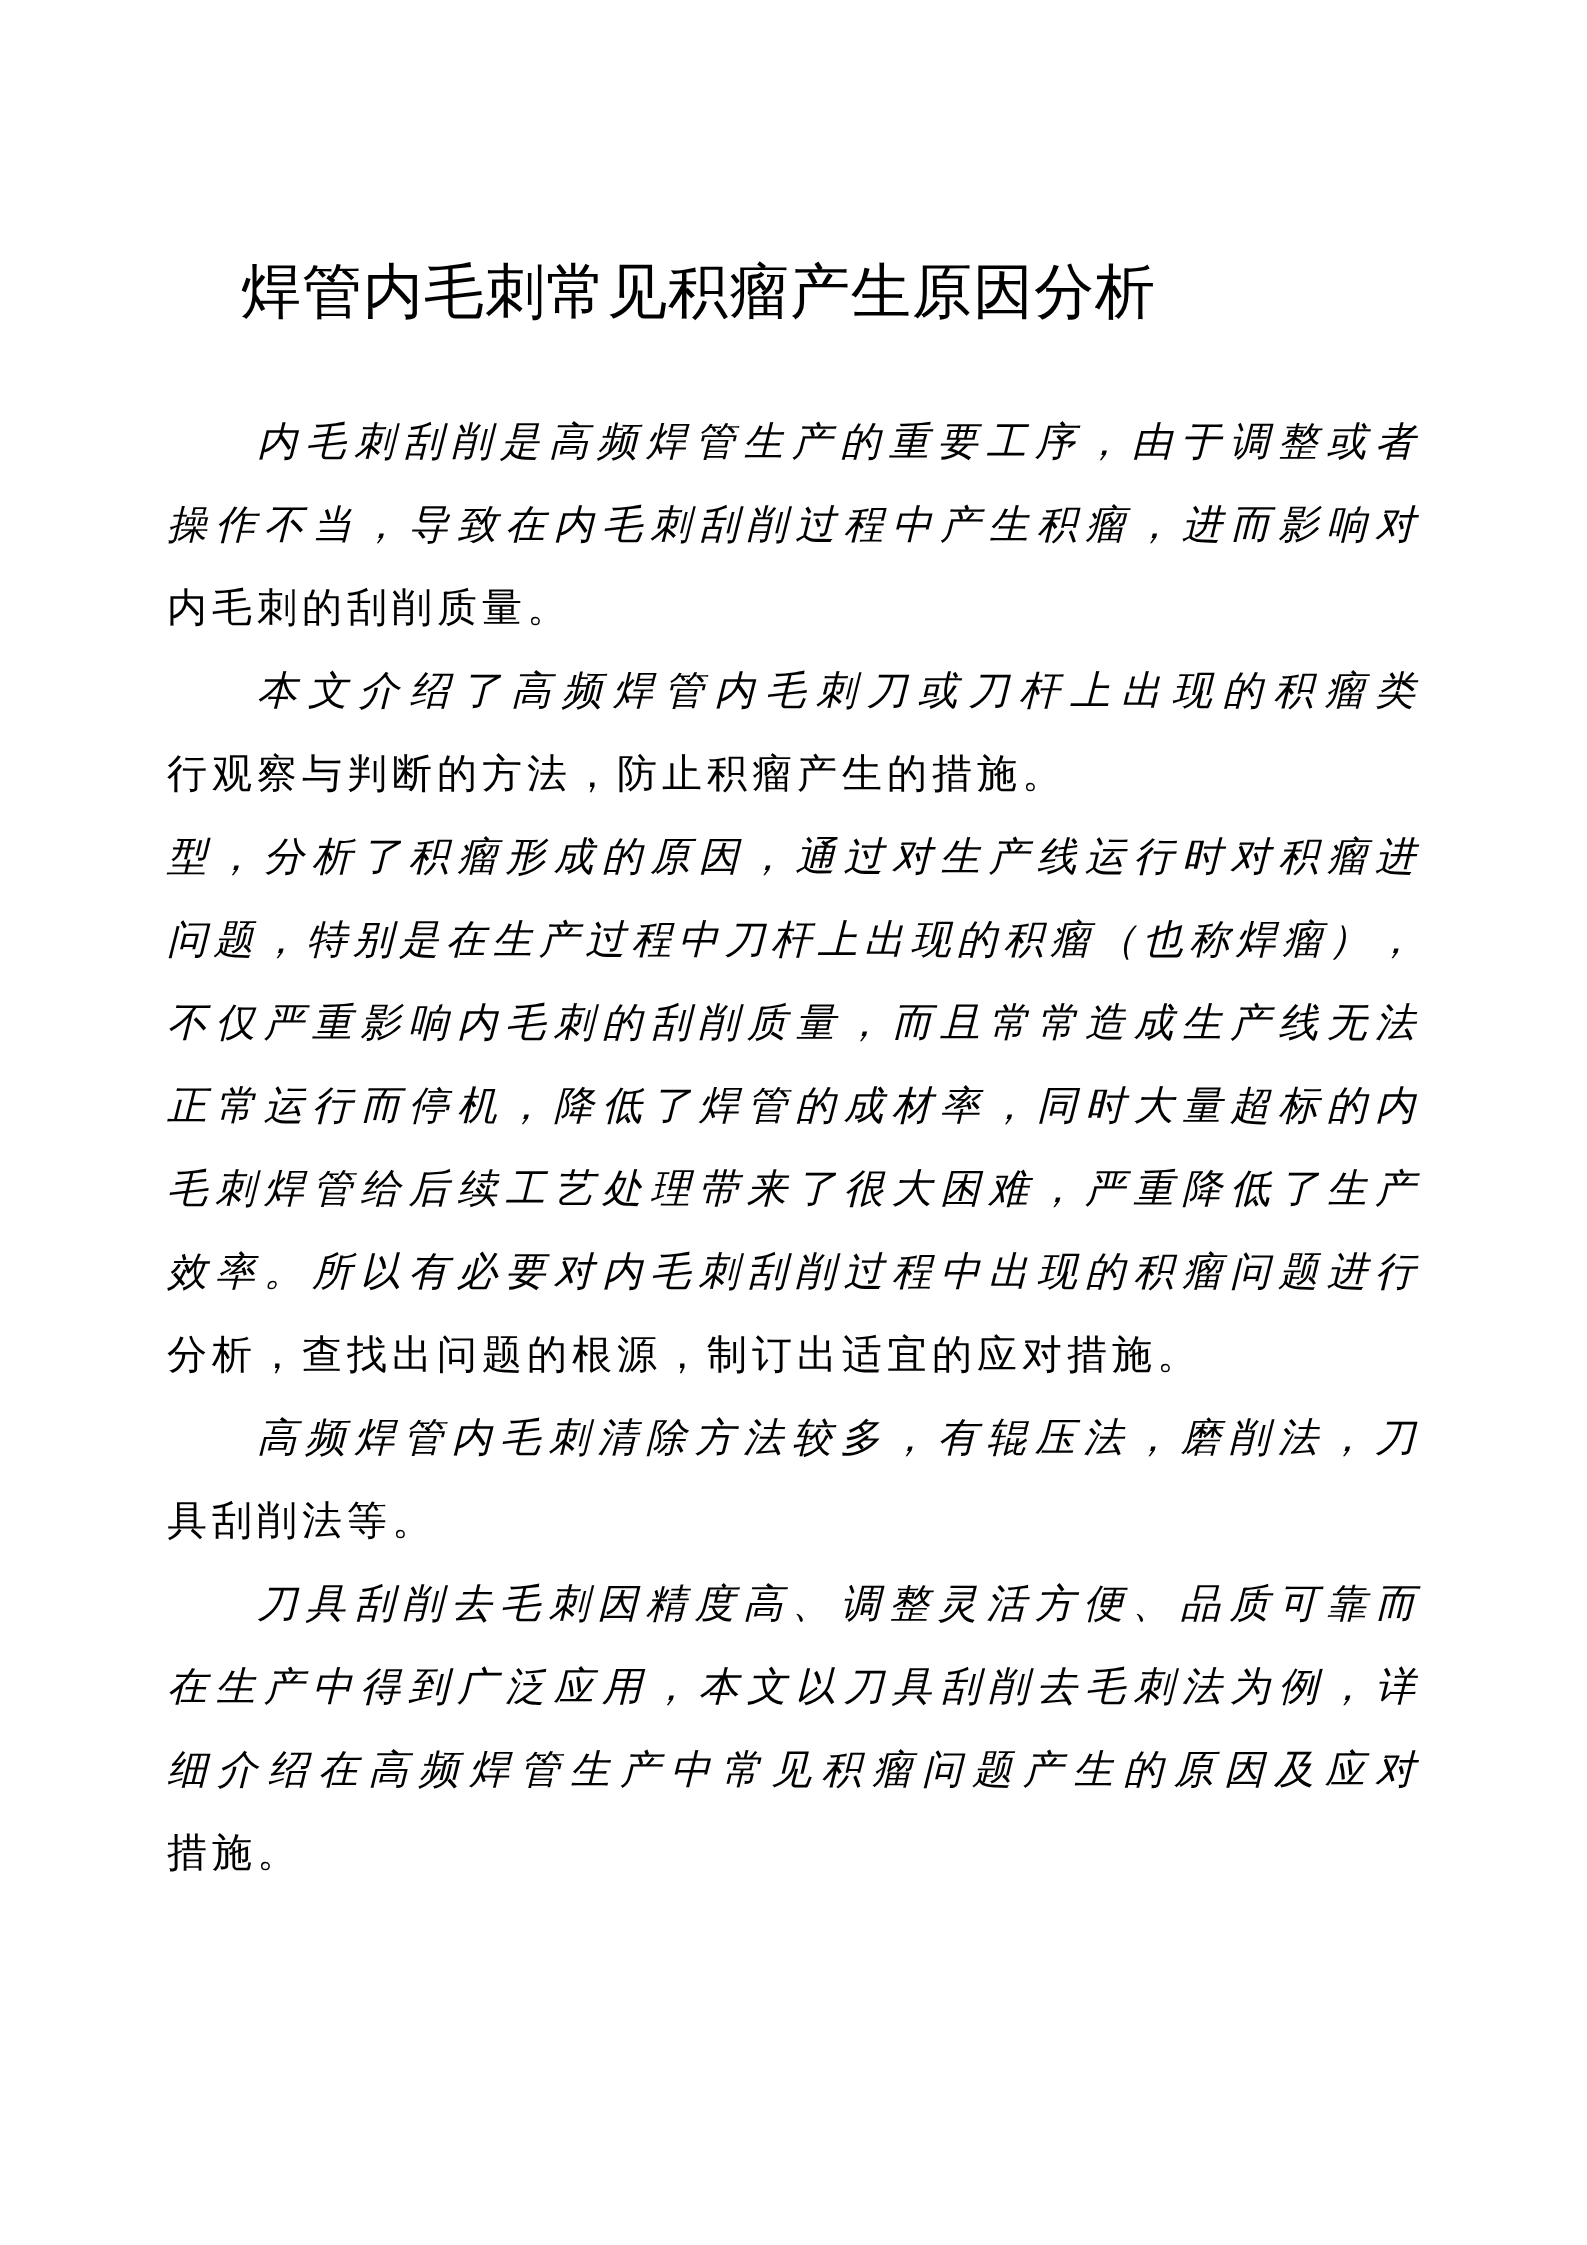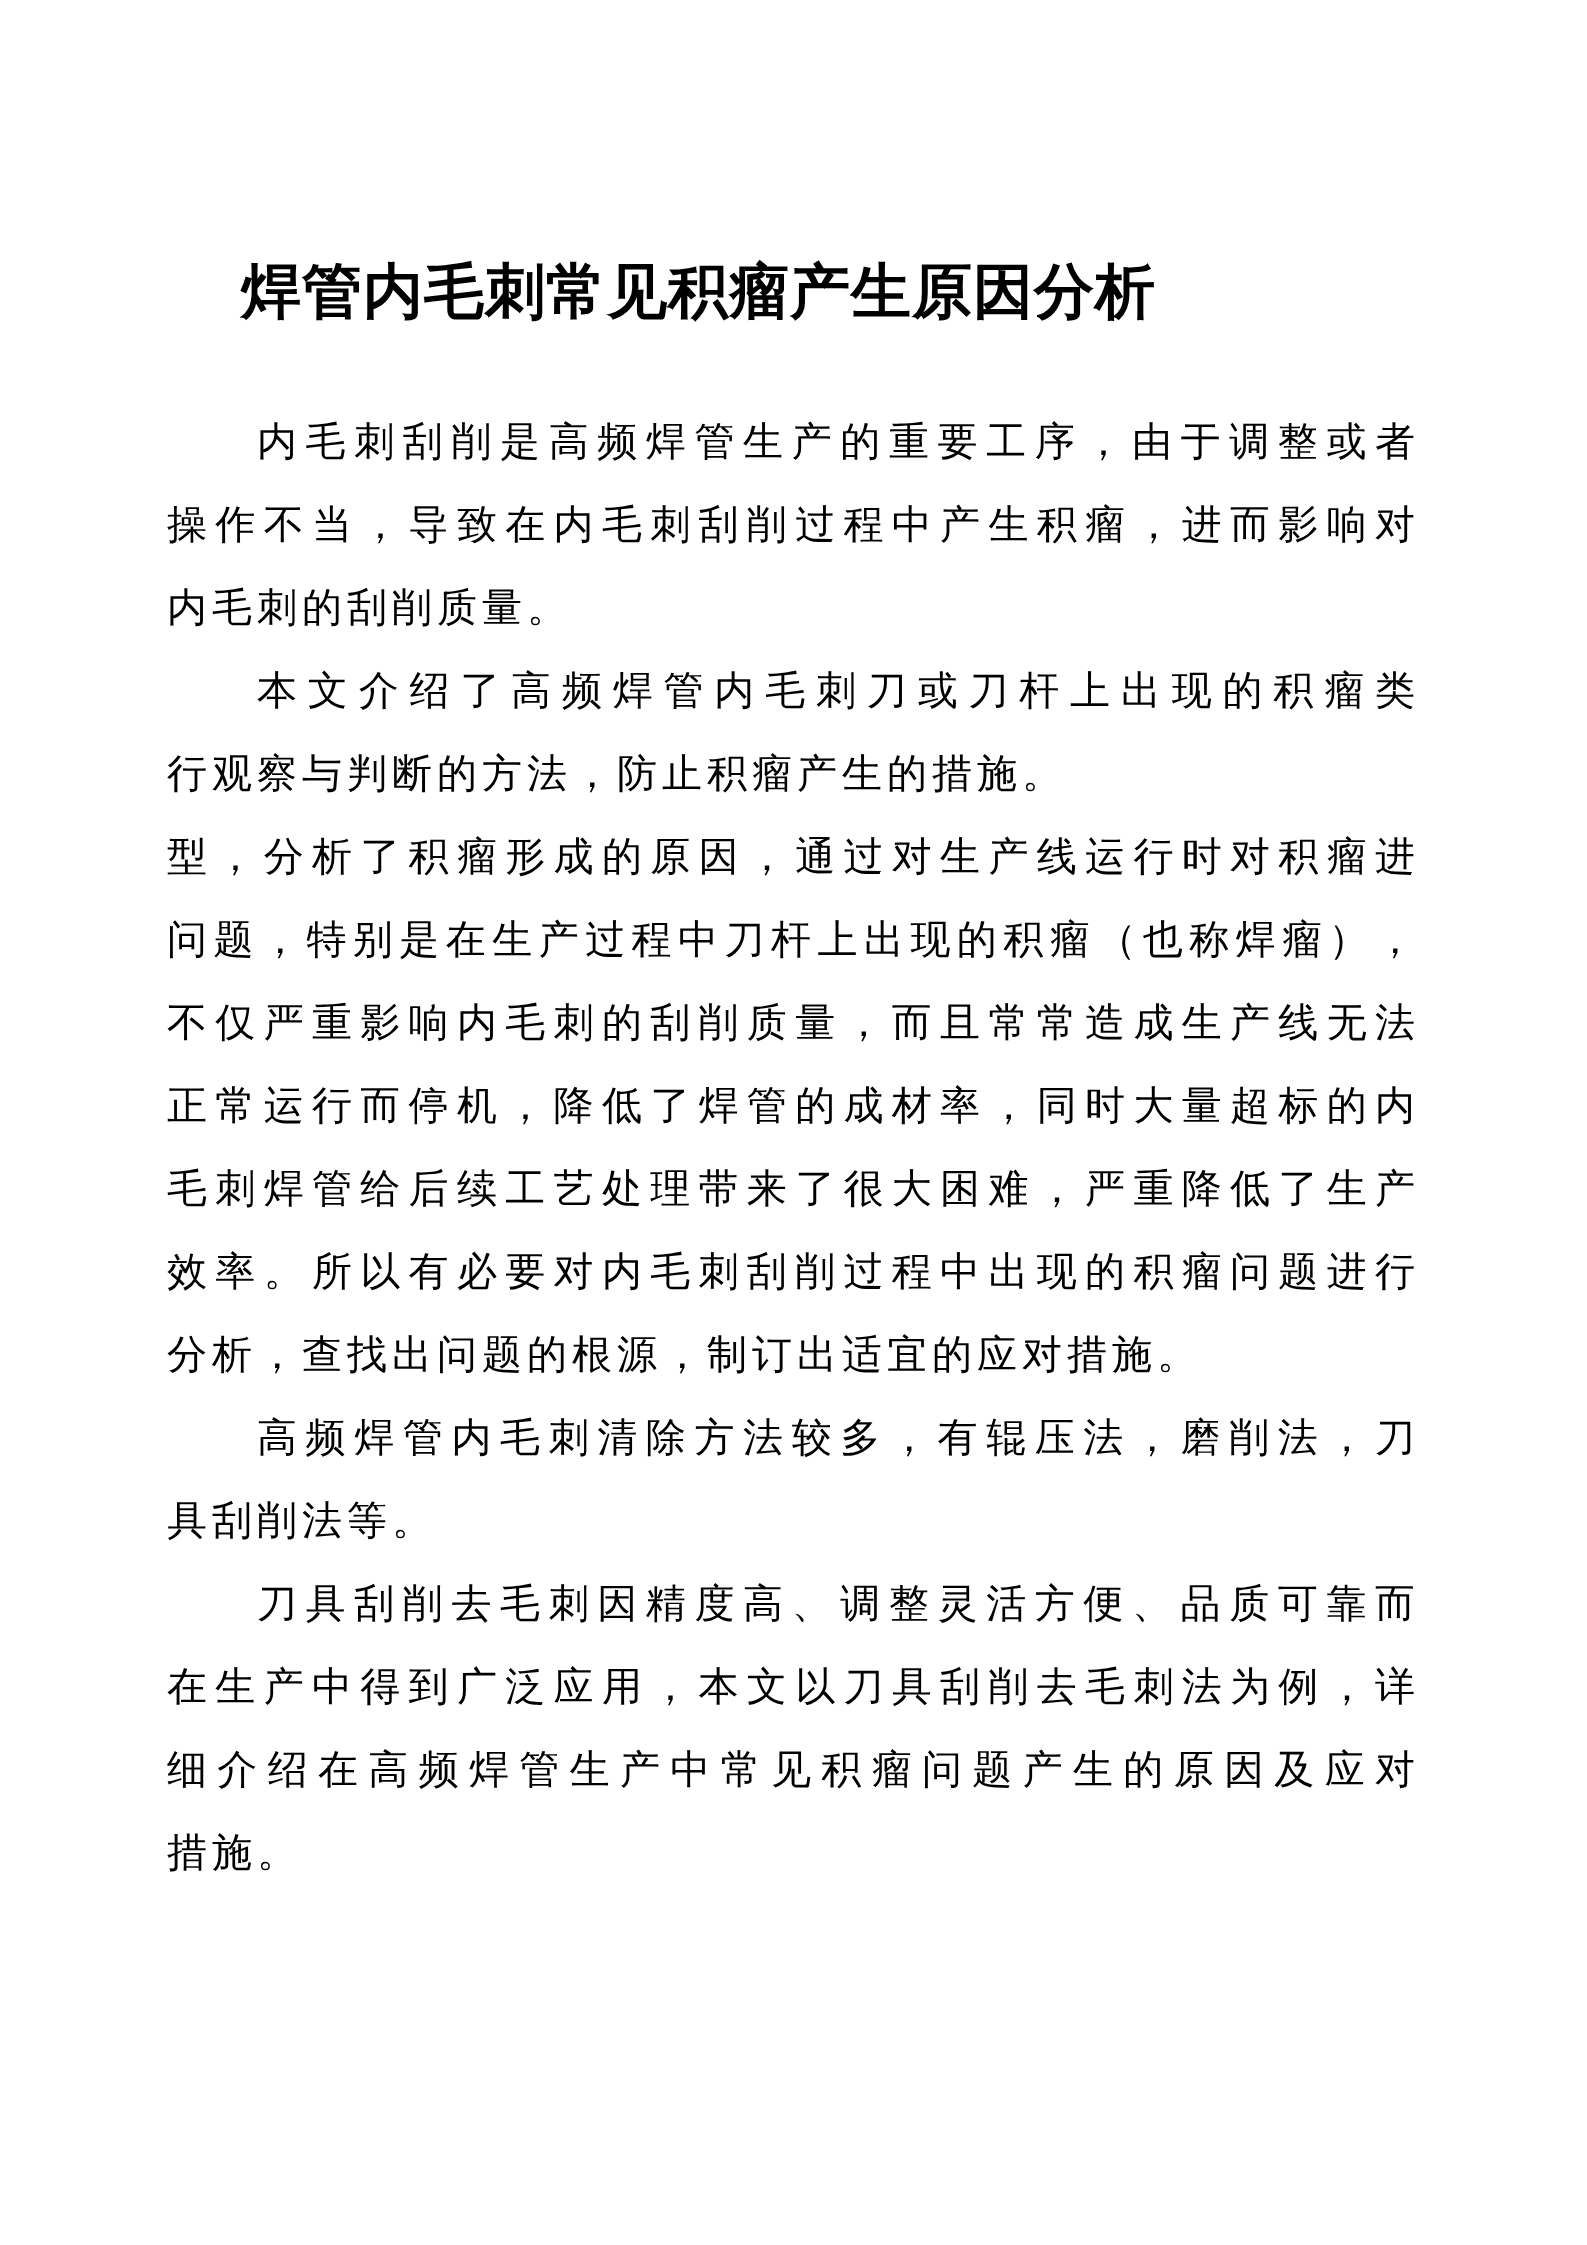--- a/index.html
+++ b/index.html
@@ -21,39 +21,40 @@
     padding: 0 167px;
     background: #ffffff;
     overflow: hidden;
   }
   .doc-title {
     margin: 0 190px 0 0;           
     padding-top: 255px;
     text-align: center;
     font-size: 60px;
     line-height: 75px;
-    font-weight: 700;
+    font-weight: 400;
     letter-spacing: 1px;
     white-space: nowrap;
   }
   .content {
     margin-top: 70px;
     width: 1253px;
   }
   .line {
     font-size: 40px;
     line-height: 83px;
     letter-spacing: 5px;
     font-weight: 400;
   }
   .line.justify {
     text-align: justify;
     text-align-last: justify;
     -moz-text-align-last: justify;
     text-justify: inter-character;
+    font-style: italic;
   }
   .line.last {
     text-align: right;
     text-align-last: left;
   }
   .line.indent {
     text-indent: 90px;
   }
 </style>
 </head>

